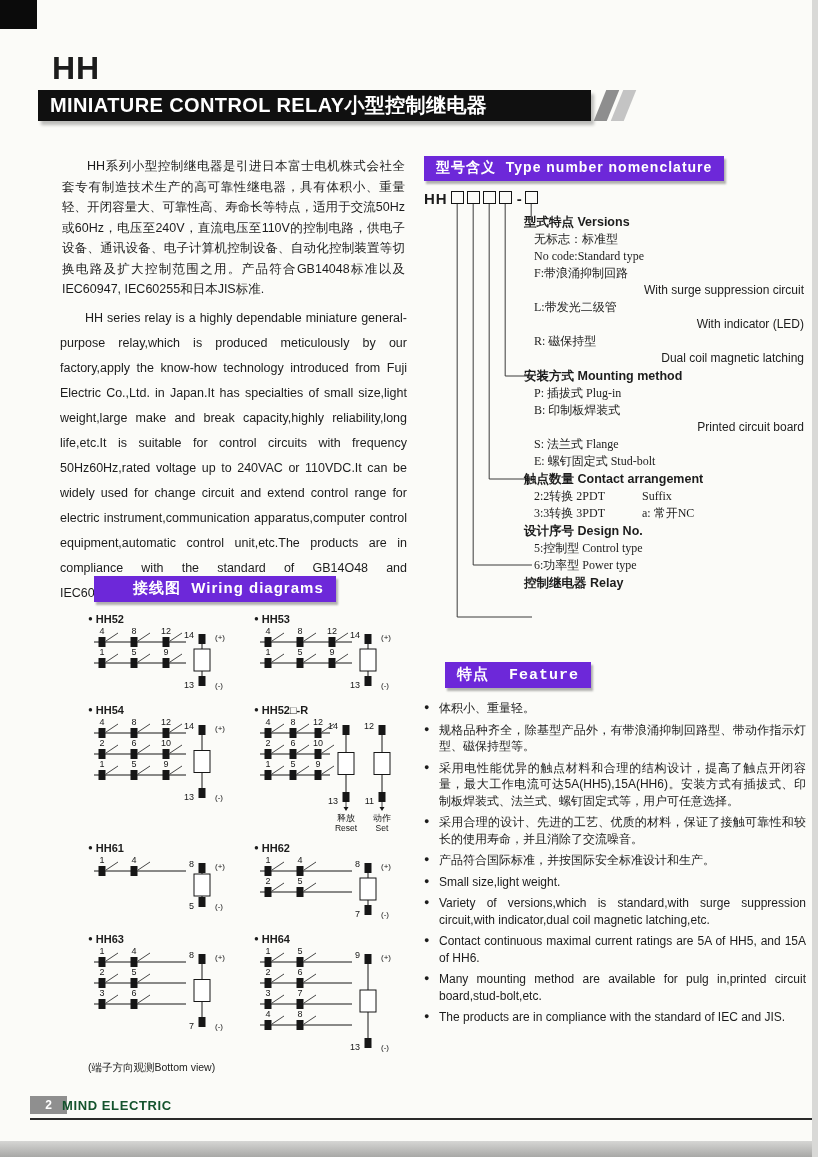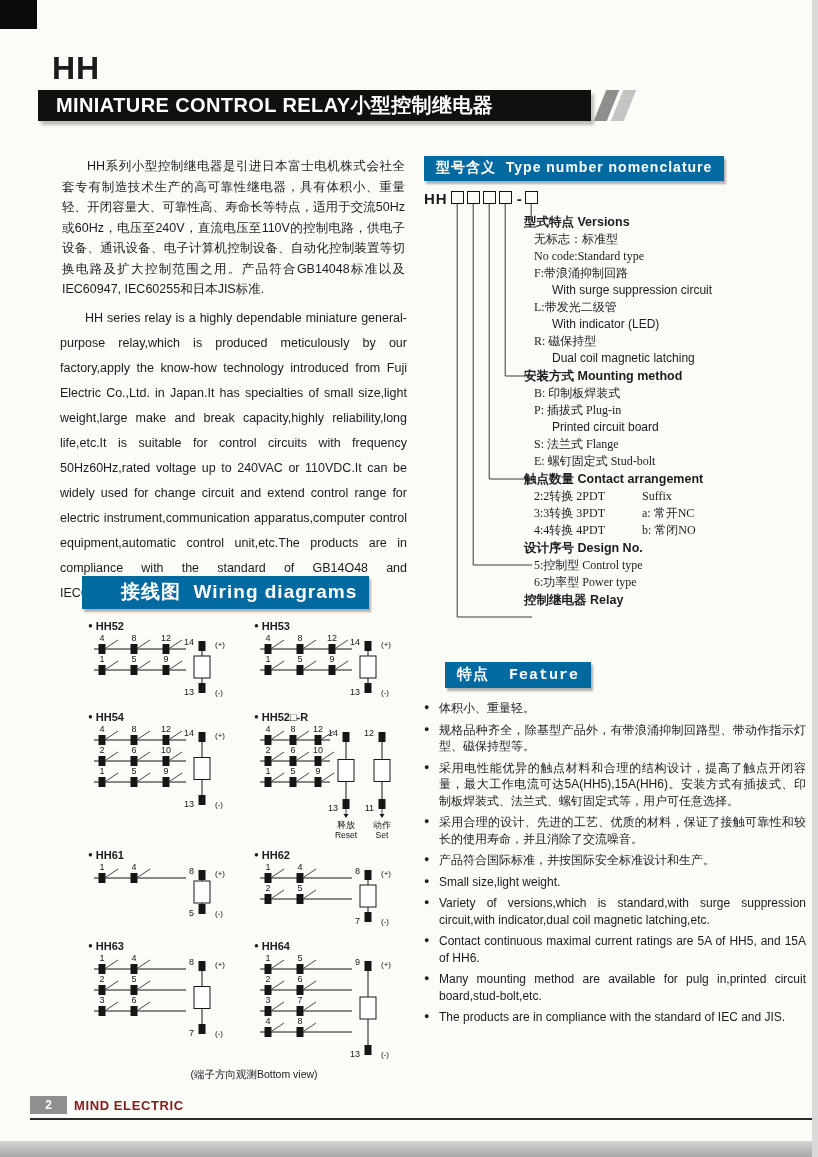--- a/index.html
+++ b/index.html
@@ -8,90 +8,90 @@
     position:relative; width:818px; height:1157px; margin:0 auto;
     background:#fbfbf8; color:#1c1c1c;
     font-family:"Liberation Sans","DejaVu Sans",sans-serif;
     overflow:hidden;
   }
   .corner-mark { position:absolute; left:0; top:0; width:37px; height:29px; background:#0b0b0b; }
   .brand-hh { position:absolute; left:52px; top:50px; font-size:32px; font-weight:bold; letter-spacing:1px; }
   .title-bar {
     position:absolute; left:38px; top:90px; width:553px; height:31px;
     background:#101010; color:#fff; display:flex; align-items:center;
-    padding-left:18px; font-size:20px; font-weight:bold; letter-spacing:0.4px;
+    padding-left:12px; font-size:20px; font-weight:bold; letter-spacing:0.4px;
     box-shadow:3px 4px 3px rgba(0,0,0,0.25);
   }
   .chev { position:absolute; top:90px; width:13px; height:31px; transform:skewX(-22deg); }
   .chev-a { left:600px; background:#8e8e8e; }
   .chev-b { left:617px; background:#c4c4c4; }
 
   .intro-cn {
     position:absolute; left:62px; top:156px; width:343px;
     font-size:12.5px; line-height:20.5px; text-align:justify; text-indent:2em;
   }
   .intro-en {
     position:absolute; left:60px; top:306px; width:347px;
     font-size:12.5px; line-height:25px; text-align:justify; text-indent:2em;
   }
 
   .sec-box {
-    display:inline-block; background:#0369a1; color:#fff;
+    display:inline-block; background:#6d28d9; color:#fff;
     padding:3px 12px 4px 12px; font-weight:bold; letter-spacing:1px;
     box-shadow:2px 3px 2px rgba(0,0,0,0.3);
     white-space:pre;
   }
 
   
   .wiring { position:absolute; left:38px; top:576px; width:382px; }
-  .wiring .sec-box { margin-left:44px; font-size:19px;padding-left:39px; }
+  .wiring .sec-box { margin-left:56px; font-size:15px;padding-left:39px; }
   .wiring-grid {
     margin-left:50px; margin-top:9px; width:332px;
     display:grid; grid-template-columns:166px 166px; row-gap:6px;
   }
   .diag-head { display:flex; align-items:center; gap:3px; font-size:11px; font-weight:bold; height:15px; }
   .diag-bullet { font-size:8px; line-height:1; }
   .diag-svg { display:block; }
-  .wiring-caption { margin-left:50px; width:332px; text-align:center; font-size:10.5px; margin-top:3px; }
+  .wiring-caption { margin-left:50px; width:332px; font-size:10.5px; margin-top:3px; }
 
   
   .nomen { position:absolute; left:424px; top:156px; width:380px; }
   .nomen .sec-box { font-size:14px; }
   .nomen-body { position:relative; margin-top:9px; }
   #tree-svg { position:absolute; left:0; top:0; z-index:0; pointer-events:none; }
   .code-row { position:relative; z-index:1; display:flex; align-items:center; font-size:15px; font-weight:bold; height:16px; }
   .code-prefix { margin-right:3px; letter-spacing:1px; }
   .code-box { display:inline-block; width:13px; height:13px; border:1.6px solid #141414; background:#fbfbf8; margin-right:3px; }
   .code-dash { margin:0 3px 0 2px; }
   #tree-list { position:relative; z-index:1; margin-left:100px; margin-top:7px; }
   .tree-line { display:flex; font-size:12px; line-height:17px; background:transparent; }
   .tree-line.group { font-weight:bold; font-size:12.5px; line-height:18px; }
   .tree-line.item { padding-left:10px;font-family:Liberation Serif, serif; }
-  .tree-line.sub  { padding-left:28px; }
+  .tree-line.sub  { padding-left:28px;justify-content:flex-end; }
   .t-left { white-space:pre; }
   .t-left.fixed { display:inline-block; width:108px; }
   .t-right { white-space:pre; }
 
   
   .features { position:absolute; left:424px; top:662px; width:382px; }
   .features .sec-box { margin-left:21px; font-size:15px;font-family:Liberation Mono, monospace; }
   .feat-list { margin-top:12px; }
   .feat-item { display:flex; margin-bottom:5px; }
   .feat-bullet { flex:none; width:15px; font-size:9px; padding-top:2px; }
   .feat-text { font-size:12px; line-height:16.5px; text-align:justify; }
 
   
   .page-num-box {
     position:absolute; left:30px; top:1096px; width:37px; height:18px;
     background:#8f8f8f; color:#fff; font-size:12px; font-weight:bold;
     display:flex; align-items:center; justify-content:center;
   }
   .footer-brand {
-    position:absolute; left:74px; top:1098px; font-size:13px; font-weight:bold;
-    color:#7f1d1d; letter-spacing:0.6px;
+    position:absolute; left:62px; top:1098px; font-size:13px; font-weight:bold;
+    color:#14532d; letter-spacing:0.6px;
   }
   .footer-line { position:absolute; left:30px; top:1118px; width:788px; height:2px; background:#2a2a2a; }
   .footer-strip { position:absolute; left:0; top:1141px; width:818px; height:16px;
     background:linear-gradient(#d6d6d4,#a8a8a6); }
   .edge-strip { position:absolute; right:0; top:0; width:6px; height:1157px; background:#d9d9d7; }
 </style>
 </head>
 <body>
 
 <div class="page">
@@ -481,48 +481,44 @@
           <div class="tree-line item">
             <span class="t-left">R: 磁保持型</span>
           </div>
           <div class="tree-line sub">
             <span class="t-left">Dual coil magnetic latching</span>
           </div>
           <div class="tree-line group">
             <span class="t-left">安装方式 Mounting method</span>
           </div>
           <div class="tree-line item">
+            <span class="t-left">P: 插拔式 Plug-in</span>
+          </div>
+          <div class="tree-line item">
             <span class="t-left">B: 印制板焊装式</span>
-          </div>
-          <div class="tree-line item">
-            <span class="t-left">P: 插拔式 Plug-in</span>
           </div>
           <div class="tree-line sub">
             <span class="t-left">Printed circuit board</span>
           </div>
           <div class="tree-line item">
             <span class="t-left">S: 法兰式 Flange</span>
           </div>
           <div class="tree-line item">
             <span class="t-left">E: 螺钉固定式 Stud-bolt</span>
           </div>
           <div class="tree-line group">
             <span class="t-left">触点数量 Contact arrangement</span>
           </div>
           <div class="tree-line item">
             <span class="t-left fixed">2:2转换 2PDT</span>
             <span class="t-right">Suffix</span>
           </div>
           <div class="tree-line item">
             <span class="t-left fixed">3:3转换 3PDT</span>
             <span class="t-right">a: 常开NC</span>
-          </div>
-          <div class="tree-line item">
-            <span class="t-left fixed">4:4转换 4PDT</span>
-            <span class="t-right">b: 常闭NO</span>
           </div>
           <div class="tree-line group">
             <span class="t-left">设计序号 Design No.</span>
           </div>
           <div class="tree-line item">
             <span class="t-left">5:控制型 Control type</span>
           </div>
           <div class="tree-line item">
             <span class="t-left">6:功率型 Power type</span>
           </div>

